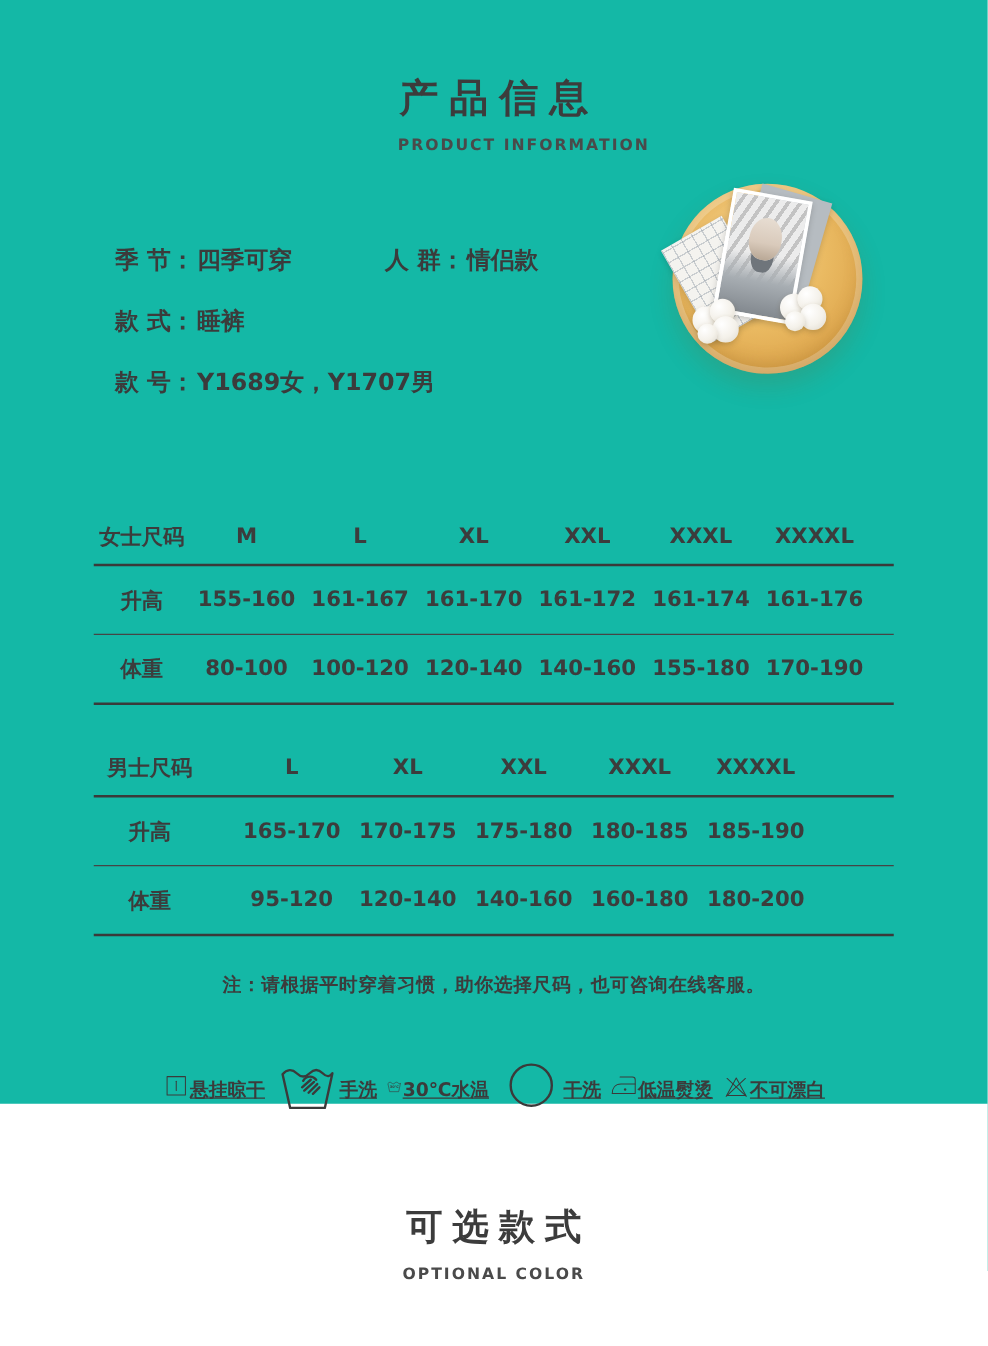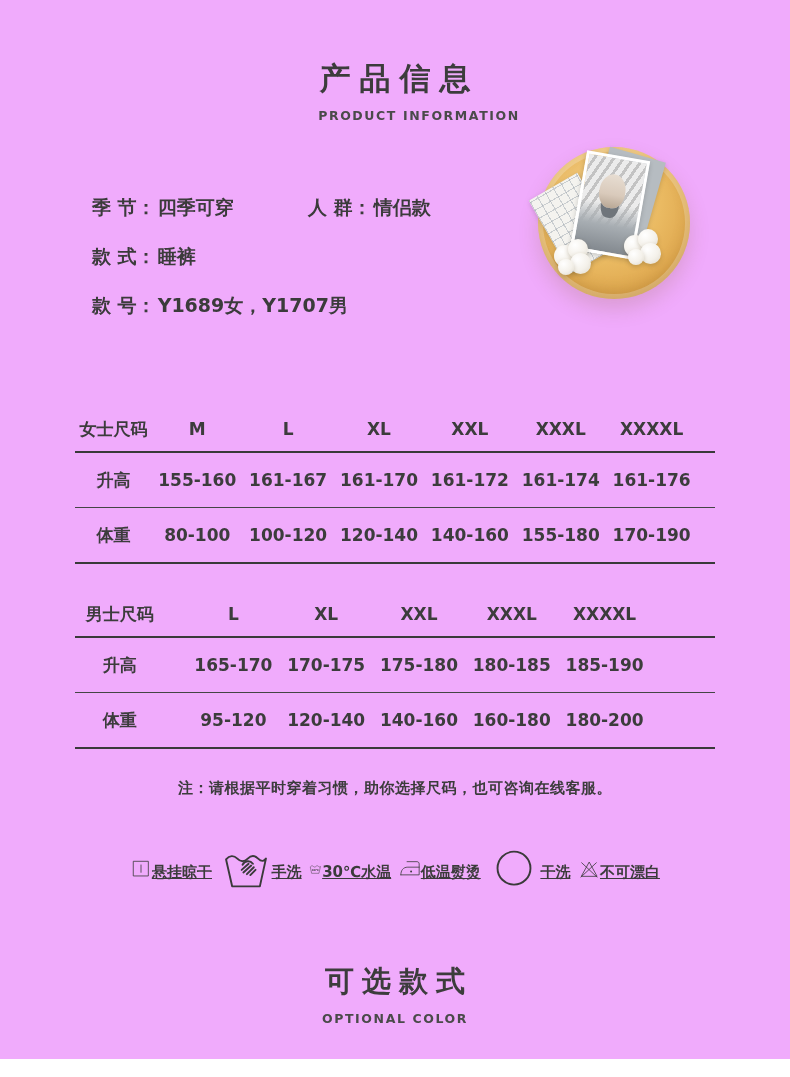--- a/index.html
+++ b/index.html
@@ -2,21 +2,21 @@
 <html><head>
 <meta charset="utf-8">
 <style>
   * { margin:0; padding:0; box-sizing:border-box; }
   html,body { background:#ffffff; }
   body {
     width:790px; height:1077px; margin:0 auto; overflow:hidden;
     font-family:"DejaVu Sans","Liberation Sans",sans-serif;
     color:#3c3c3c;
   }
-  .page { position:relative; width:790px; height:1059px; background:#f0abfc; }
+  .page { position:relative; width:790px; height:883px; background:#14b8a6; }
 
   
   .hdr { text-align:center; padding-top:58px; }
   .hdr h1 {
     font-size:31px; font-weight:700; letter-spacing:9px; text-indent:9px;
     color:#3c3c3c;
   }
   .hdr .sub {
     margin-top:8px; font-size:12.5px; font-weight:600; letter-spacing:1.6px;
     color:#4a4a4a;
@@ -232,34 +232,34 @@
     </div>
     <div class="care">
       <svg viewBox="0 0 60 60">
         <path d="M7 19 C11 14 16 14 20 18 C24 22 28 22 32 18 C36 14 40 14 44 18 C48 22 51 21 53 18 L46 50 L14 50 Z"></path>
         <text x="30" y="38" text-anchor="middle" font-size="13" font-weight="bold" fill="#3a3a3a" stroke="none">30°C</text>
       </svg>
       <span class="clabel">30℃水温</span>
     </div>
     <div class="care">
       <svg viewBox="0 0 60 60">
+        <circle cx="30" cy="29" r="19"></circle>
+      </svg>
+      <span class="clabel">干洗</span>
+    </div>
+    <div class="care">
+      <svg viewBox="0 0 60 60">
         <path d="M5 46 L55 46 L55 16 C55 12.5 52.5 10 49 10 L22 10"></path>
         <path d="M5 46 C5 34 11 25 24 25 L55 25"></path>
         <circle cx="33" cy="37" r="2.6" fill="#3a3a3a" stroke="none"></circle>
       </svg>
       <span class="clabel">低温熨烫</span>
     </div>
     <div class="care">
       <svg viewBox="0 0 60 60">
-        <circle cx="30" cy="29" r="19"></circle>
-      </svg>
-      <span class="clabel">干洗</span>
-    </div>
-    <div class="care">
-      <svg viewBox="0 0 60 60">
         <path d="M30 12 L9 50 L51 50 Z"></path>
         <line x1="10" y1="13" x2="52" y2="52"></line>
         <line x1="50" y1="13" x2="8" y2="52"></line>
       </svg>
       <span class="clabel">不可漂白</span>
     </div>
   </div>
 
   <div class="ftr">
     <h2>可选款式</h2>

